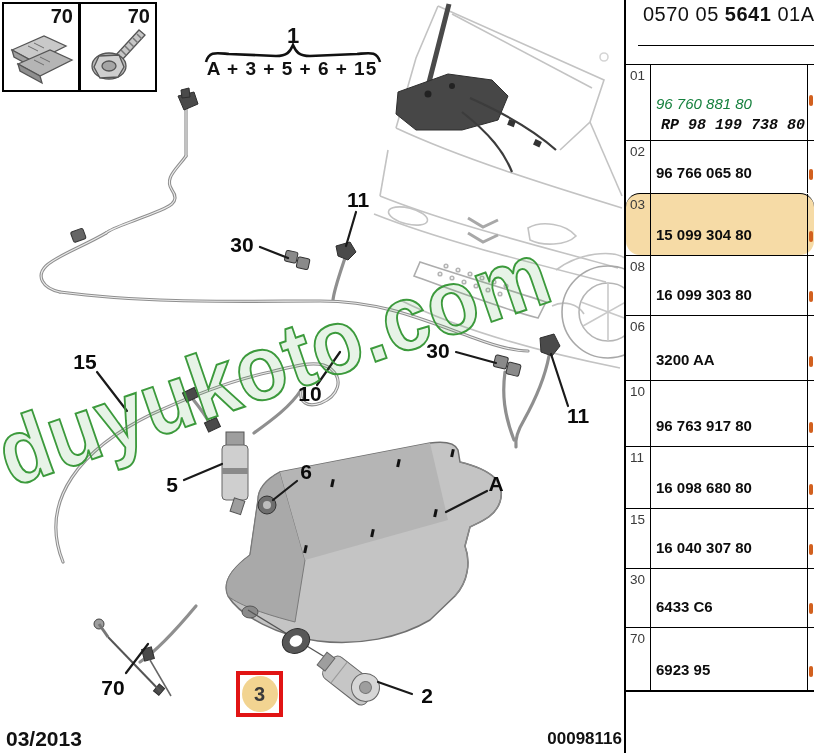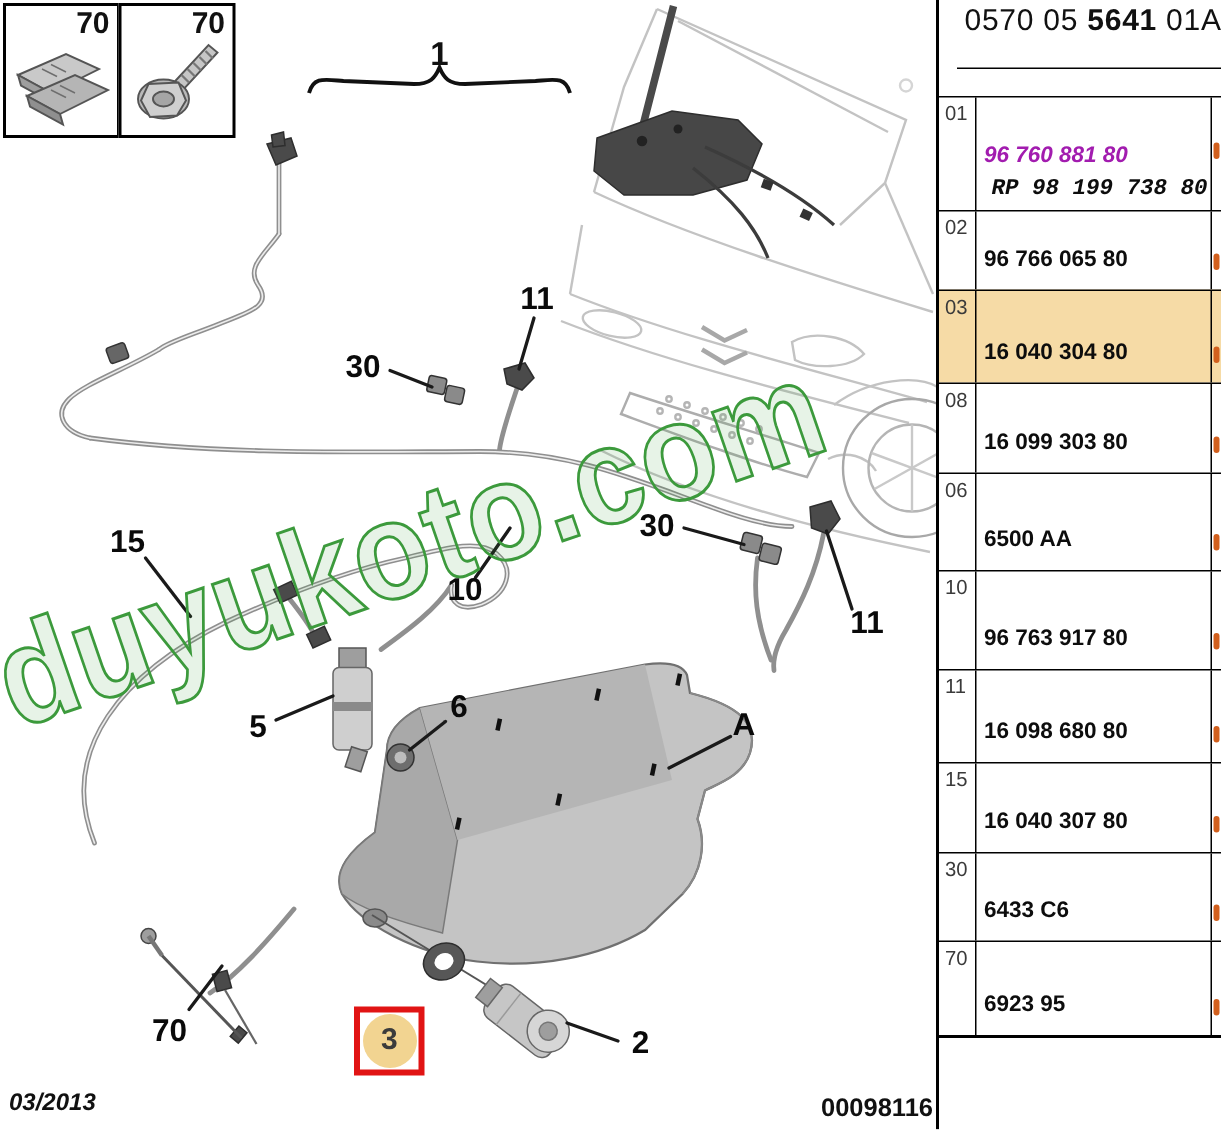--- a/index.html
+++ b/index.html
@@ -15,26 +15,26 @@
 
   
   #table-left-border{position:absolute;left:624px;top:0;width:2px;height:753px;background:#000;}
   #table-area{position:absolute;left:626px;top:0;width:188px;height:690px;}
   #table-header{position:absolute;left:12px;top:0;width:188px;height:46px;border-bottom:1.5px solid #000;
                 box-sizing:border-box;}
   #header-code{position:absolute;left:5px;top:3px;font-size:20px;white-space:nowrap;letter-spacing:.5px;}
   #header-code .b{font-weight:bold;}
   #table-bottom-border{position:absolute;left:626px;top:690px;width:188px;height:1.5px;background:#000;}
   .prow{position:absolute;left:0;width:188px;border-top:1.2px solid #000;box-sizing:border-box;background:transparent;padding-left:24px;}
-  .prow.hl{background:#f6dba6;}
+  .prow.hl{background:#f6dba6;border-radius:14px;}
   .prow::after{content:'';position:absolute;left:24px;top:0;bottom:0;width:1.2px;background:#000;}
   .prow::before{content:'';position:absolute;left:181px;top:0;bottom:0;width:1.2px;background:#000;}
   .ref{position:absolute;left:4px;top:3px;font-size:13.5px;color:#3a3a3a;}
   .part{position:absolute;left:30px;bottom:12px;font-weight:bold;font-size:15px;color:#0d0d0d;white-space:nowrap;}
-  .part.it{font-style:italic;font-weight:bold;bottom:auto;top:30px;color:#a21caf;}
+  .part.it{font-style:italic;font-weight:normal;bottom:auto;top:30px;color:#15803d;}
   .part.rp{left:auto;right:9px;bottom:6px;font-style:italic;font-weight:bold;font-family:Liberation Mono, monospace;}
   .cutoff{position:absolute;right:1px;bottom:13px;width:4px;height:11px;background:#d2601e;border-radius:2px;}
   .prow.r01 .cutoff{bottom:34px;}
 
   
   #art,#leader-svg{position:absolute;left:0;top:0;}
   .callout{position:absolute;transform:translate(-50%,-50%);font-size:21px;font-weight:bold;
            color:#0a0a0a;z-index:6;white-space:nowrap;}
   #assembly-num{position:absolute;left:293px;top:36px;transform:translate(-50%,-50%);
                 font-size:22px;font-weight:bold;z-index:6;}
@@ -50,21 +50,21 @@
 
   
   #selected-box{position:absolute;left:236px;top:671px;width:47px;height:46px;
                 border:4px solid #e11414;box-sizing:border-box;z-index:7;}
   #selected-box .disc{position:absolute;left:50%;top:50%;width:36px;height:36px;border-radius:50%;
                       background:#f2d491;transform:translate(-50%,-50%);}
   #selected-box .num{position:absolute;left:50%;top:50%;transform:translate(-50%,-50%);
                      font-size:20px;font-weight:bold;color:#3b3b3b;}
 
   
-  #footer-date{position:absolute;left:6px;top:727px;font-size:16px;font-weight:bold;font-style:italic;}
+  #footer-date{position:absolute;left:6px;top:727px;font-size:21px;font-weight:bold;}
   #footer-doc{position:absolute;right:192px;top:729px;font-size:17px;font-weight:bold;}
 </style>
 </head>
 <body>
 
 <div id="page">
 
   <svg id="art" width="626" height="753" viewBox="0 0 626 753">
 
     <g stroke="#c3c3c3" fill="none" stroke-width="1.6">
@@ -232,20 +232,21 @@
         <line x1="297" y1="481" x2="273" y2="500"></line>
         <line x1="487" y1="491" x2="446" y2="512"></line>
         <line x1="126" y1="673" x2="148" y2="644"></line>
         <line x1="412" y1="694" x2="378" y2="682"></line>
       </g>
   </svg>
 
   <div id="watermark">duyukoto.com</div>
 
   <div id="assembly-num">1</div>
+  <div id="assembly-formula">A + 3 + 5 + 6 + 15</div>
 
   <div id="callout-layer">
       <div class="callout" style="left: 358px; top: 200px;">11</div>
       <div class="callout" style="left: 242px; top: 245px;">30</div>
       <div class="callout" style="left: 85px; top: 362px;">15</div>
       <div class="callout" style="left: 310px; top: 394px;">10</div>
       <div class="callout" style="left: 438px; top: 351px;">30</div>
       <div class="callout" style="left: 578px; top: 416px;">11</div>
       <div class="callout" style="left: 172px; top: 485px;">5</div>
       <div class="callout" style="left: 306px; top: 472px;">6</div>
@@ -309,31 +310,31 @@
           <span class="part rp">RP 98 199 738 80</span>
           <span class="cutoff"></span>
         </div>
         <div class="prow" style="top: 140px; height: 53px;">
           <span class="ref">02</span>
           <span class="part">96 766 065 80</span>
           <span class="cutoff"></span>
         </div>
         <div class="prow hl" style="top: 193px; height: 62px;">
           <span class="ref">03</span>
-          <span class="part">16 040 304 80</span>
+          <span class="part">15 099 304 80</span>
           <span class="cutoff"></span>
         </div>
         <div class="prow" style="top: 255px; height: 60px;">
           <span class="ref">08</span>
           <span class="part">16 099 303 80</span>
           <span class="cutoff"></span>
         </div>
         <div class="prow" style="top: 315px; height: 65px;">
           <span class="ref">06</span>
-          <span class="part">6500 AA</span>
+          <span class="part">3200 AA</span>
           <span class="cutoff"></span>
         </div>
         <div class="prow" style="top: 380px; height: 66px;">
           <span class="ref">10</span>
           <span class="part">96 763 917 80</span>
           <span class="cutoff"></span>
         </div>
         <div class="prow" style="top: 446px; height: 62px;">
           <span class="ref">11</span>
           <span class="part">16 098 680 80</span>

